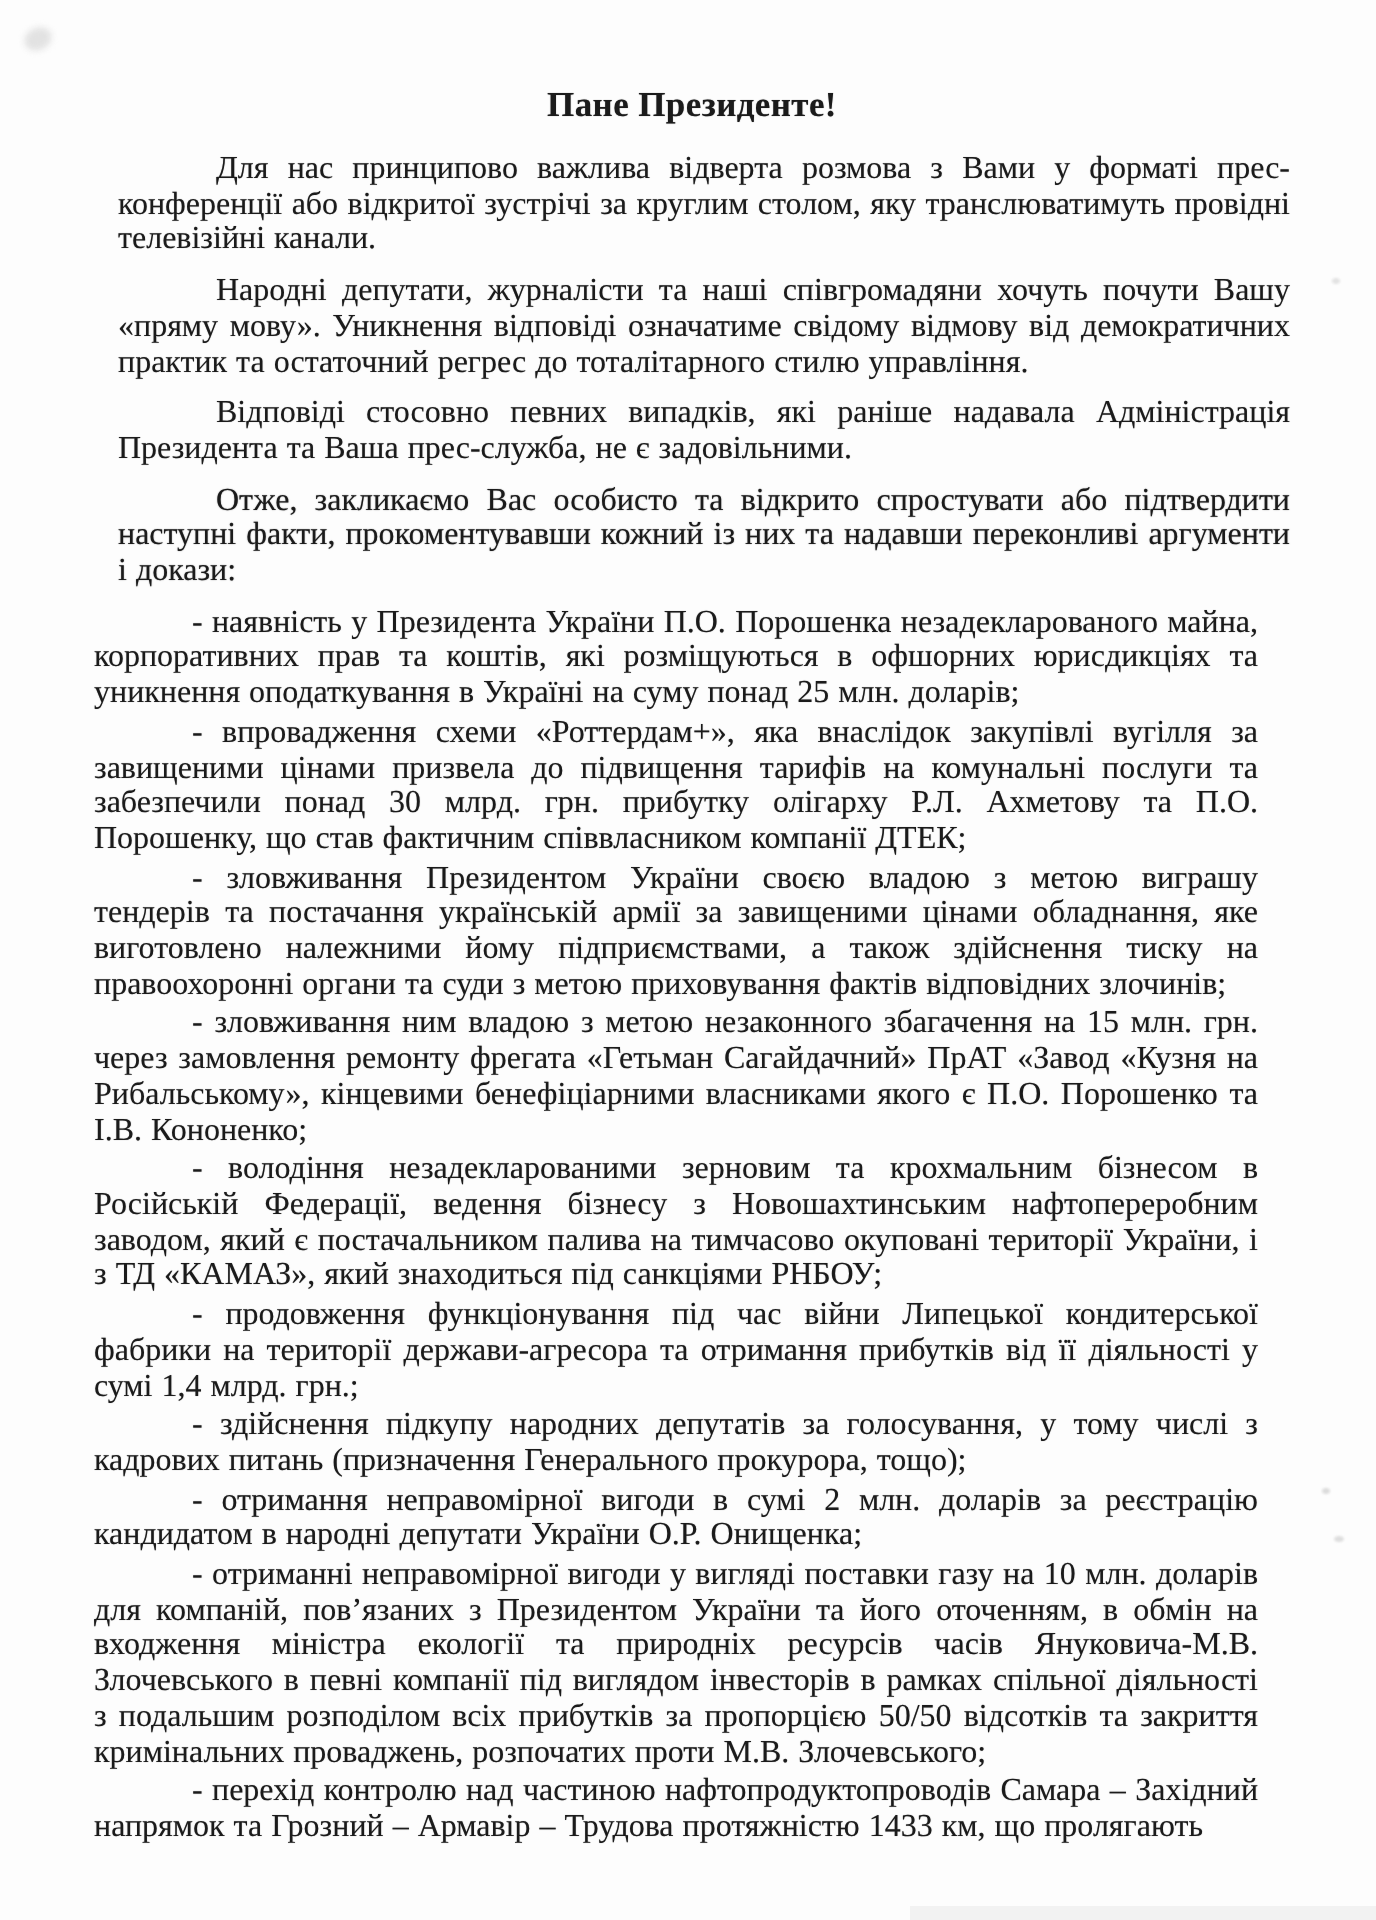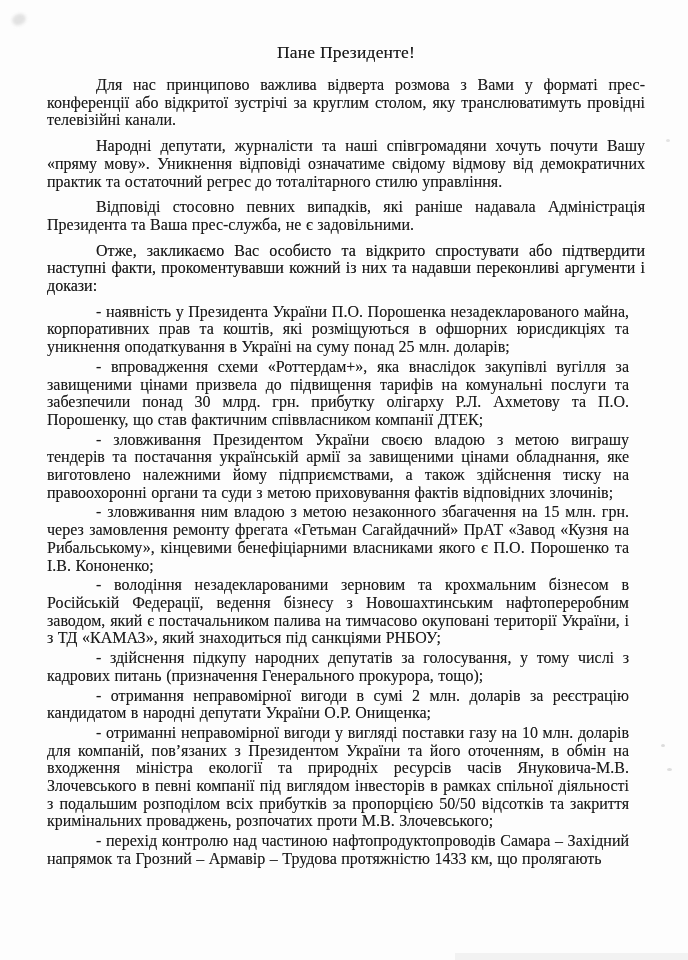--- a/index.html
+++ b/index.html
@@ -19,26 +19,26 @@
   .content {
     position: absolute;
     left: 47px;
     top: 42px;
     width: 598px;
   }
   .title {
     margin: 0 0 13px 0;
     text-align: center;
     font-size: 17.5px;
-    font-weight: 400;
+    font-weight: 700;
     letter-spacing: 0.2px;
     text-shadow: 0 0 0.5px rgba(25,25,25,0.55);
   }
   .para, .bullet {
-    margin: 0 0 8px 0;
+    margin: 0 0 8px 12px;
     font-size: 16px;
     line-height: 17.7px;
     text-align: justify;
     text-indent: 49px;
     text-shadow: 0 0 0.5px rgba(25,25,25,0.45);
     word-spacing: 0.5px;
   }
   .bullet {
     margin: 0 16px 2px 0;
   }
@@ -111,20 +111,21 @@
     <p class="para">Для нас принципово важлива відверта розмова з Вами у форматі прес-конференції або відкритої зустрічі за круглим столом, яку транслюватимуть провідні телевізійні канали.</p>
     <p class="para">Народні депутати, журналісти та наші співгромадяни хочуть почути Вашу «пряму мову». Уникнення відповіді означатиме свідому відмову від демократичних практик та остаточний регрес до тоталітарного стилю управління.</p>
     <p class="para">Відповіді стосовно певних випадків, які раніше надавала Адміністрація Президента та Ваша прес-служба, не є задовільними.</p>
     <p class="para bold">Отже, закликаємо Вас особисто та відкрито спростувати або підтвердити наступні факти, прокоментувавши кожний із них та надавши переконливі аргументи і докази:</p>
 
     <p class="bullet">- наявність у Президента України П.О. Порошенка незадекларованого майна, корпоративних прав та коштів, які розміщуються в офшорних юрисдикціях та уникнення оподаткування в Україні на суму понад 25 млн. доларів;</p>
     <p class="bullet">- впровадження схеми «Роттердам+», яка внаслідок закупівлі вугілля за завищеними цінами призвела до підвищення тарифів на комунальні послуги та забезпечили понад 30 млрд. грн. прибутку олігарху Р.Л. Ахметову та П.О. Порошенку, що став фактичним співвласником компанії ДТЕК;</p>
     <p class="bullet">- зловживання Президентом України своєю владою з метою виграшу тендерів та постачання українській армії за завищеними цінами обладнання, яке виготовлено належними йому підприємствами, а також здійснення тиску на правоохоронні органи та суди з метою приховування фактів відповідних злочинів;</p>
     <p class="bullet">- зловживання ним владою з метою незаконного збагачення на 15 млн. грн. через замовлення ремонту фрегата «Гетьман Сагайдачний» ПрАТ «Завод «Кузня на Рибальському», кінцевими бенефіціарними власниками якого є П.О. Порошенко та І.В. Кононенко;</p>
     <p class="bullet">- володіння незадекларованими зерновим та крохмальним бізнесом в Російській Федерації, ведення бізнесу з Новошахтинським нафтопереробним заводом, який є постачальником палива на тимчасово окуповані території України, і з ТД «КАМАЗ», який знаходиться під санкціями РНБОУ;</p>
+    <p class="bullet">- продовження функціонування під час війни Липецької кондитерської фабрики на території держави-агресора та отримання прибутків від її діяльності у сумі 1,4 млрд. грн.;</p>
     <p class="bullet">- здійснення підкупу народних депутатів за голосування, у тому числі з кадрових питань (призначення Генерального прокурора, тощо);</p>
     <p class="bullet">- отримання неправомірної вигоди в сумі 2 млн. доларів за реєстрацію кандидатом в народні депутати України О.Р. Онищенка;</p>
     <p class="bullet">- отриманні неправомірної вигоди у вигляді поставки газу на 10 млн. доларів для компаній, пов’язаних з Президентом України та його оточенням, в обмін на входження міністра екології та природніх ресурсів часів Януковича-М.В. Злочевського в певні компанії під виглядом інвесторів в рамках спільної діяльності з подальшим розподілом всіх прибутків за пропорцією 50/50 відсотків та закриття кримінальних проваджень, розпочатих проти М.В. Злочевського;</p>
     <p class="bullet">- перехід контролю над частиною нафтопродуктопроводів Самара – Західний напрямок та Грозний – Армавір – Трудова протяжністю 1433 км, що пролягають</p>
   </div>
 
   <div class="speck-right-mid1"></div>
   <div class="speck-right-mid2"></div>
   <div class="edge-shadow-bottom"></div>
 

